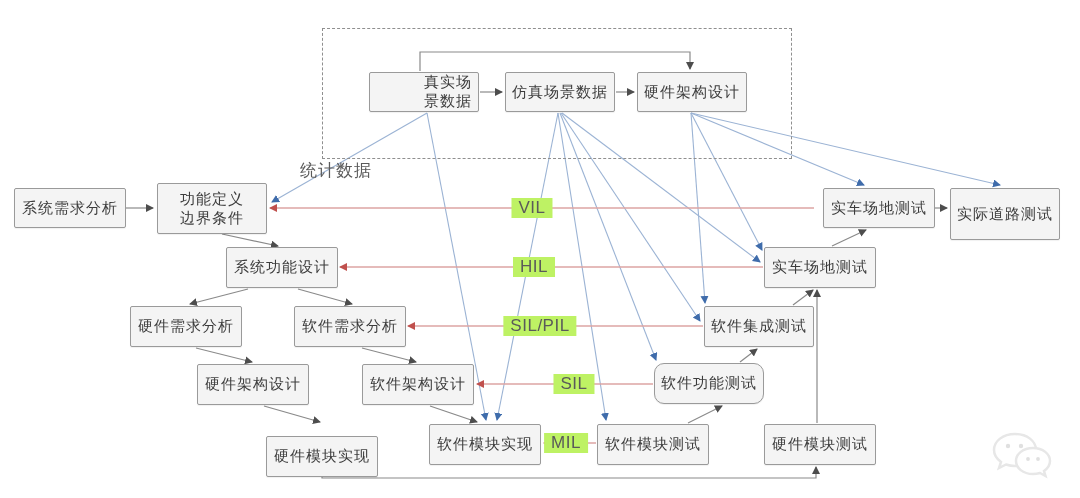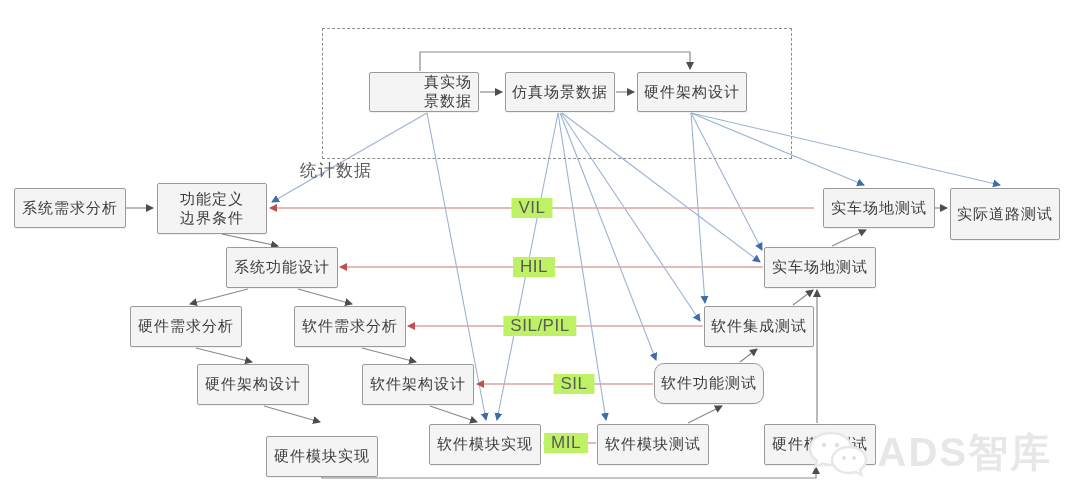--- a/index.html
+++ b/index.html
@@ -154,16 +154,15 @@
         <path d="M25,6 C13,6 4,13 4,22 c0,5 3,9 7,12 l-2,6 7,-3.5 c3,1 6,1.5 9,1.5 12,0 21,-7 21,-16 S37,6 25,6 z" fill="#ffffff"></path>
         <path d="M43,20 c10,0 17,6 17,13 0,4 -2.5,7.5 -6,10 l1.5,5 -5.5,-3 c-2.3,0.7 -4.7,1 -7,1 -10,0 -17,-6 -17,-13 s7,-13 17,-13 z" fill="#ffffff"></path>
       </g>
       <g fill="#e0e0e0">
         <circle cx="18" cy="18" r="2.2"></circle>
         <circle cx="31" cy="18" r="2.2"></circle>
         <circle cx="38" cy="31" r="1.9"></circle>
         <circle cx="48" cy="31" r="1.9"></circle>
       </g>
     </svg>
-    <span>ADS智库</span>
   </div>
 
 </div>
 
 </body></html>

